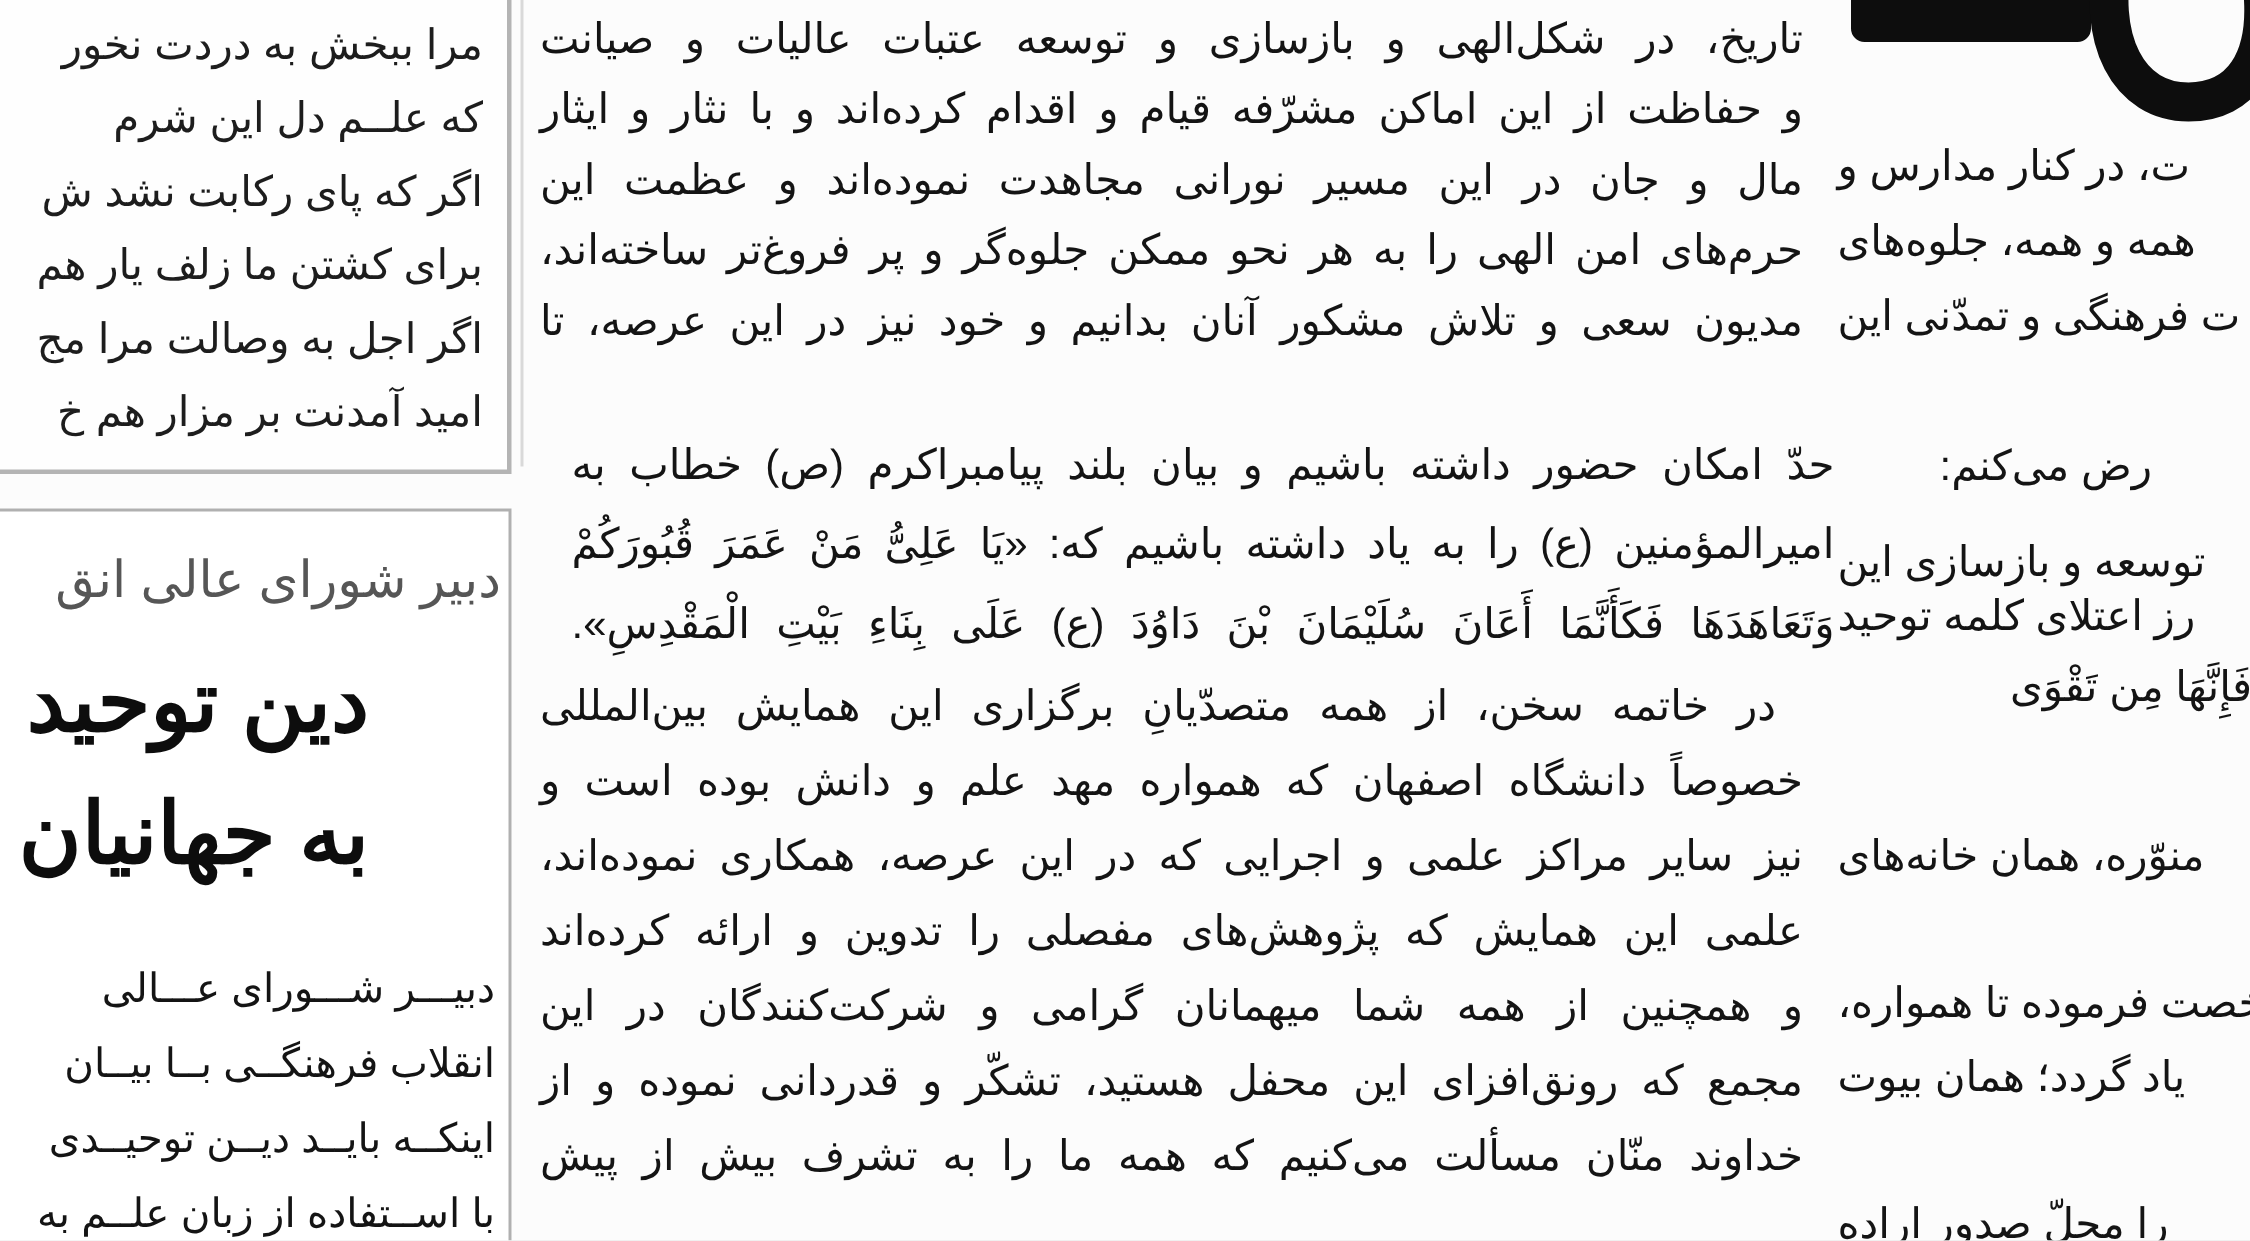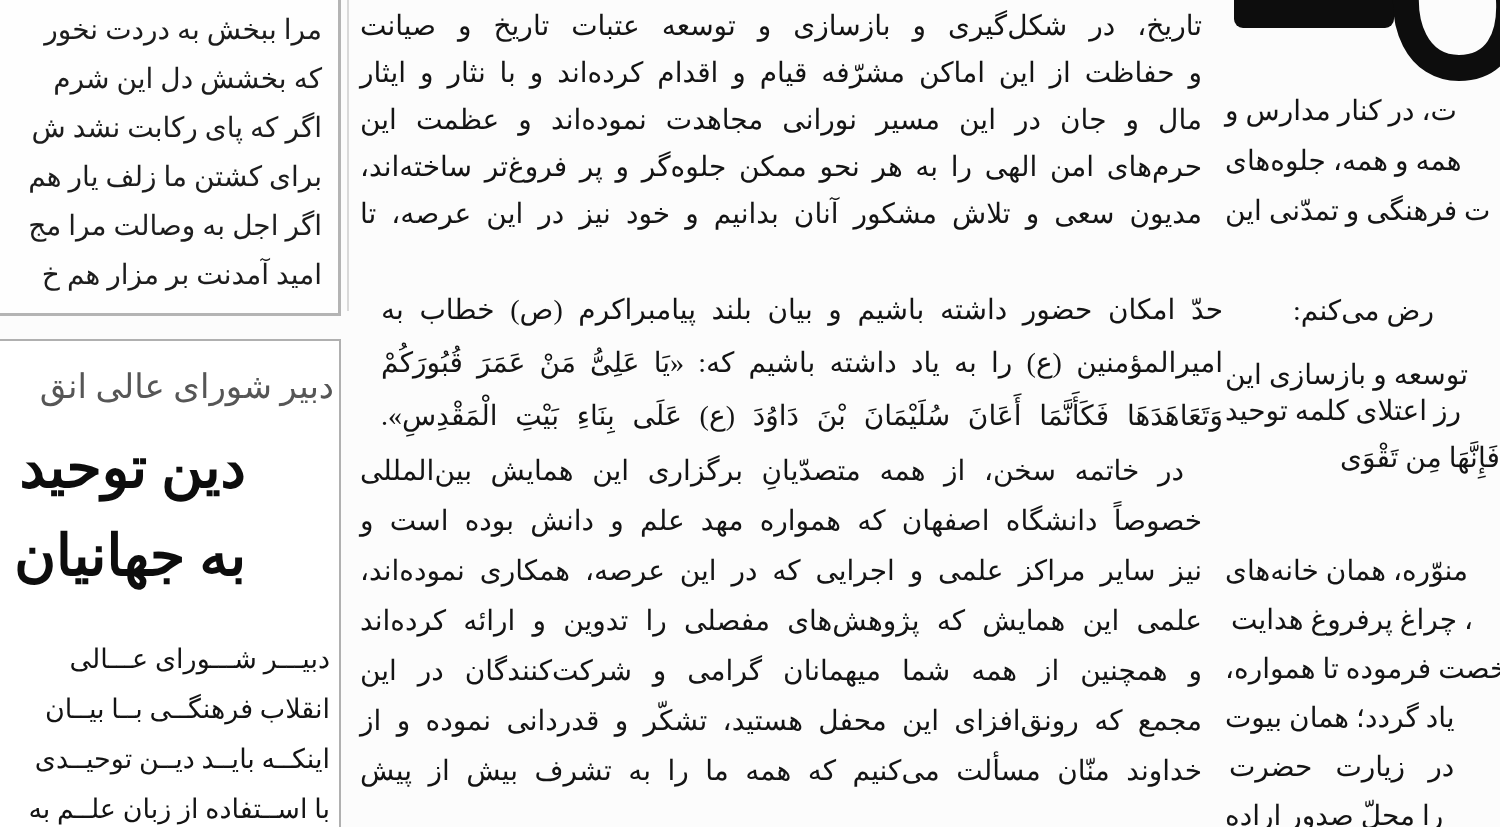--- a/index.html
+++ b/index.html
@@ -1,19 +1,19 @@
 <!DOCTYPE html>
 <html lang="fa" dir="rtl"><head>
 <meta charset="utf-8">
 <style>
   html,body{margin:0;padding:0;background:#e8e8e8;}
   #page{
     position:relative;width:1500px;height:827px;overflow:hidden;
     background:#fcfcfc;color:#111;
-    font-family:Liberation Serif, serif;
+    font-family:Liberation Sans, sans-serif;
   }
   
   .cblock{position:absolute;left:360px;width:842px;direction:rtl;}
   .cline{
     font-size:28px;color:#141414;
     text-align:justify;text-align-last:justify;
     direction:rtl;
   }
   #center-a{top:2px;}   #center-a .cline{line-height:47px;height:47px;}
   #center-h{top:283px;margin-left:21px;} #center-h .cline{line-height:53px;height:53px;}
@@ -54,42 +54,42 @@
 </style>
 </head>
 <body>
 
 <div id="page">
 
   <div class="boxframe" id="poem-box-frame"></div>
   <div id="poem-outer-rule"></div>
   <div id="poem-lines">
     <div class="pline">مرا ببخش به دردت نخور</div>
-    <div class="pline">که بخشش دل این شرم</div>
+    <div class="pline">که علــم دل این شرم</div>
     <div class="pline">اگر که پای رکابت نشد ش</div>
     <div class="pline">برای کشتن ما زلف یار هم</div>
     <div class="pline">اگر اجل به وصالت مرا مج</div>
     <div class="pline">امید آمدنت بر مزار هم خ</div>
   </div>
 
   <div class="boxframe" id="article-box-frame"></div>
   <div id="kicker">دبیر شورای عالی انق</div>
   <div id="headline">
     <div class="hline">دین توحید</div>
     <div class="hline">به جهانیان</div>
   </div>
   <div id="article-body">
     <div class="aline">دبیـــر شـــورای عـــالی</div>
     <div class="aline">انقلاب فرهنگــی بــا بیــان</div>
     <div class="aline">اینکــه بایــد دیــن توحیــدی</div>
     <div class="aline">با اســتفاده از زبان علــم به</div>
   </div>
 
   <div class="cblock" id="center-a">
-    <div class="cline">تاریخ، در شکل‌گیری و بازسازی و توسعه عتبات تاریخ و صیانت</div>
+    <div class="cline">تاریخ، در شکل‌الهی و بازسازی و توسعه عتبات عالیات و صیانت</div>
     <div class="cline">و حفاظت از این اماکن مشرّفه قیام و اقدام کرده‌اند و با نثار و ایثار</div>
     <div class="cline">مال و جان در این مسیر نورانی مجاهدت نموده‌اند و عظمت این</div>
     <div class="cline">حرم‌های امن الهی را به هر نحو ممکن جلوه‌گر و پر فروغ‌تر ساخته‌اند،</div>
     <div class="cline">مدیون سعی و تلاش مشکور آنان بدانیم و خود نیز در این عرصه، تا</div>
   </div>
   <div class="cblock" id="center-h">
     <div class="cline">حدّ امکان حضور داشته باشیم و بیان بلند پیامبراکرم (ص) خطاب به</div>
     <div class="cline">امیرالمؤمنین (ع) را به یاد داشته باشیم که: «یَا عَلِیُّ مَنْ عَمَرَ قُبُورَکُمْ</div>
     <div class="cline">وَتَعَاهَدَهَا فَکَأَنَّمَا أَعَانَ سُلَیْمَانَ بْنَ دَاوُدَ (ع) عَلَی بِنَاءِ بَیْتِ الْمَقْدِسِ».</div>
   </div>
@@ -112,20 +112,18 @@
     <div class="rline" style="left:0;   top:94px;">ت، در کنار مدارس و</div>
     <div class="rline" style="left:0;   top:144px;">همه و همه، جلوه‌های</div>
     <div class="rline" style="left:0;   top:194px;">ت فرهنگی و تمدّنی این</div>
 
     <div class="rline" style="left:68px; top:294px;">رض می‌کنم:</div>
     <div class="rline" style="left:0;    top:344px;margin-top:14px;">توسعه و بازسازی این</div>
     <div class="rline" style="left:0;    top:394px;">رز اعتلای کلمه توحید</div>
     <div class="rline" style="left:115px;top:441px;">شَعَائِرَاللَّهِ فَإِنَّهَا مِن تَقْوَی</div>
 
     <div class="rline" style="left:0;  top:554px;">منوّره، همان خانه‌های</div>
-    <div class="rline" style="left:6px;top:603px;">، چراغ پرفروغ هدایت</div>
     <div class="rline" style="left:0;  top:652px;">خصت فرموده تا همواره،</div>
     <div class="rline" style="left:0;  top:701px;">یاد گردد؛ همان بیوت</div>
-    <div class="rline" style="left:4px;top:750px;word-spacing:16px;">در زیارت حضرت</div>
     <div class="rline" style="left:0;  top:799px;">را محلّ صدور اراده</div>
   </div>
 
 </div>
 
 </body></html>

